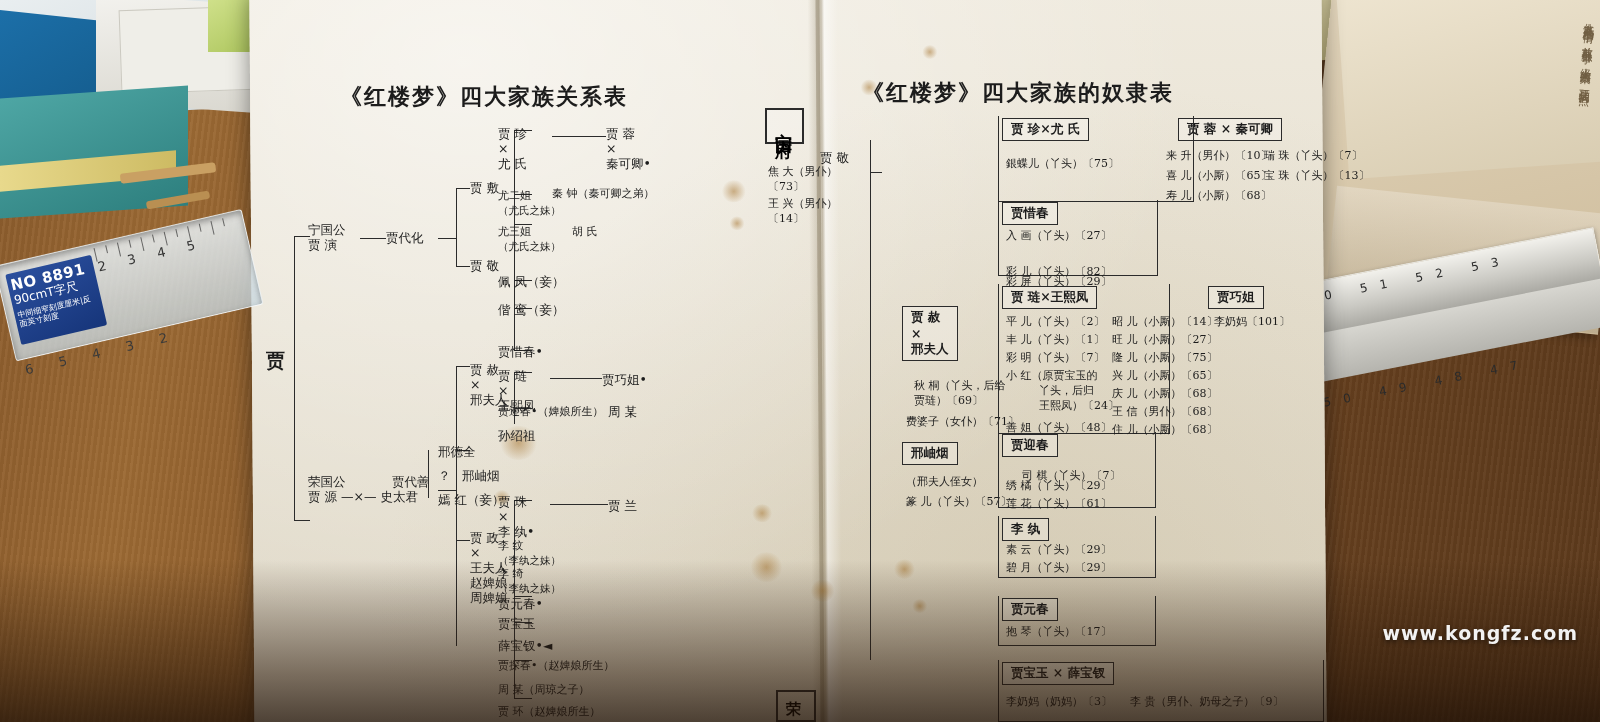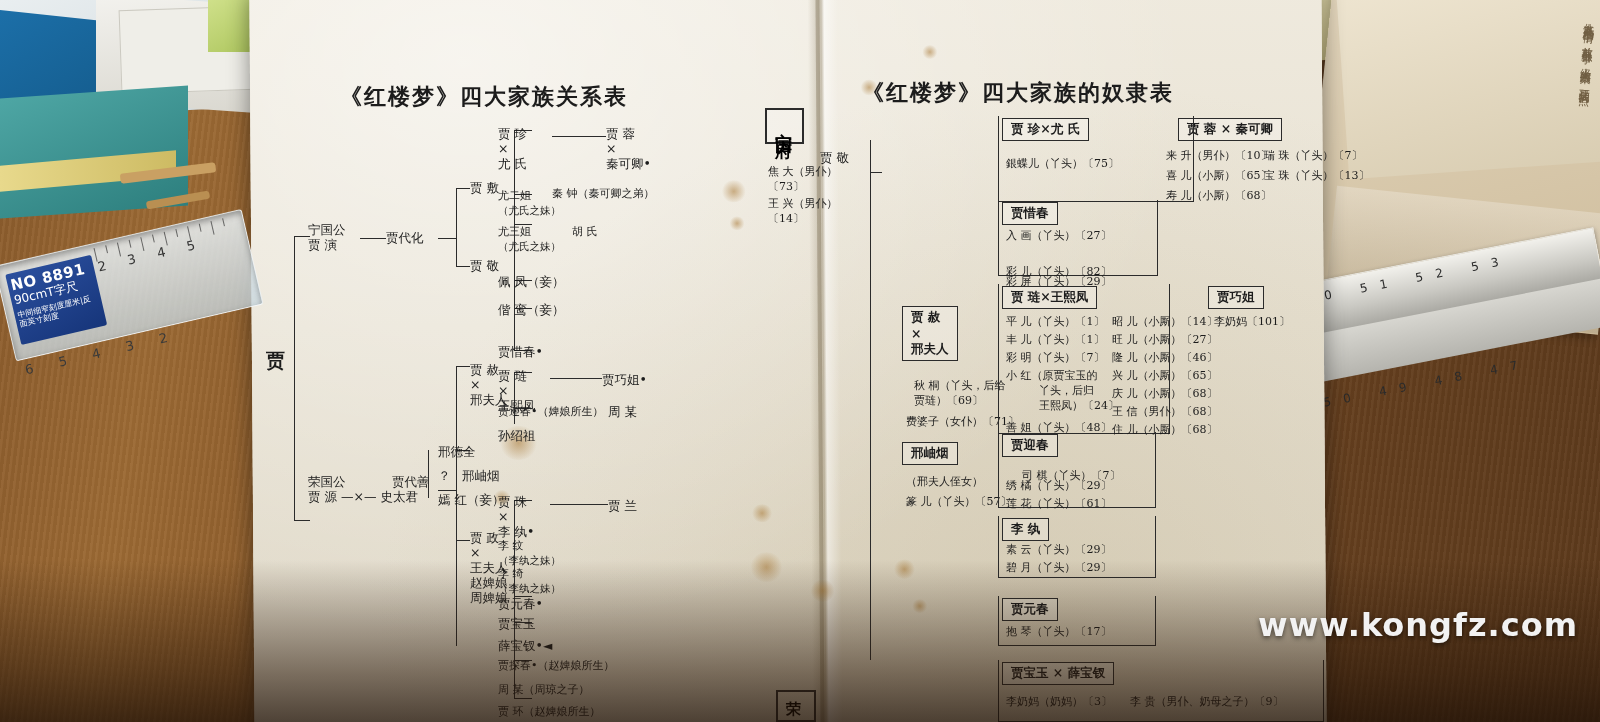--- a/index.html
+++ b/index.html
@@ -125,21 +125,21 @@
     font-weight:bold;letter-spacing:4px;
     font-family:"DejaVu Serif","Liberation Serif",serif;background:rgba(255,255,255,.2);}
   .bigchar{position:absolute;font-size:19px;font-weight:bold;
     font-family:"DejaVu Serif","Liberation Serif",serif;}
 
   
   .wm{position:absolute;right:22px;bottom:78px;text-align:right;
     color:#f2f2f2;text-shadow:0 2px 5px rgba(0,0,0,.55);}
   .wm .cn{font-size:46px;font-weight:bold;letter-spacing:3px;
     font-family:"DejaVu Serif","Liberation Serif",serif;}
-  .wm .url{font-size:32px;letter-spacing:1px;font-weight:bold;}
+  .wm .url{font-size:19px;letter-spacing:1px;font-weight:bold;}
 </style>
 </head>
 <body>
 
 <div id="stage">
 
   <div class="desk"></div>
   <div class="desk-grain"></div>
 
   <div class="tl-paper"></div>
@@ -300,28 +300,28 @@
     <div class="boxlabel" style="left:72px;top:306px;">贾  赦<br>×<br>邢夫人</div>
     <div class="node small" style="left:84px;top:378px;">秋  桐（丫头，后给<br>贾琏）〔69〕</div>
     <div class="node small" style="left:76px;top:414px;">费婆子（女仆）〔71〕</div>
     <div class="boxlabel" style="left:72px;top:442px;">邢岫烟</div>
     <div class="node small" style="left:76px;top:474px;">（邢夫人侄女）</div>
     <div class="node small" style="left:76px;top:494px;">篆  儿（丫头）〔57〕</div>
 
     <div class="boxlabel" style="left:172px;top:286px;">贾  琏×王熙凤</div>
     <div class="boxlabel" style="left:378px;top:286px;">贾巧姐</div>
     <div class="box" style="left:168px;top:284px;width:172px;height:150px;border-top:none;"></div>
-    <div class="node small" style="left:176px;top:314px;">平  儿（丫头）〔1〕</div>
+    <div class="node small" style="left:176px;top:314px;">平  儿（丫头）〔2〕</div>
     <div class="node small" style="left:176px;top:332px;">丰  儿（丫头）〔1〕</div>
     <div class="node small" style="left:176px;top:350px;">彩  明（丫头）〔7〕</div>
     <div class="node small" style="left:176px;top:368px;">小  红（原贾宝玉的<br>　　　丫头，后归<br>　　　王熙凤）〔24〕</div>
     <div class="node small" style="left:176px;top:420px;">善  姐（丫头）〔48〕</div>
     <div class="node small" style="left:282px;top:314px;">昭  儿（小厮）〔14〕</div>
     <div class="node small" style="left:282px;top:332px;">旺  儿（小厮）〔27〕</div>
-    <div class="node small" style="left:282px;top:350px;">隆  儿（小厮）〔46〕</div>
+    <div class="node small" style="left:282px;top:350px;">隆  儿（小厮）〔75〕</div>
     <div class="node small" style="left:282px;top:368px;">兴  儿（小厮）〔65〕</div>
     <div class="node small" style="left:282px;top:386px;">庆  儿（小厮）〔68〕</div>
     <div class="node small" style="left:282px;top:404px;">王  信（男仆）〔68〕</div>
     <div class="node small" style="left:282px;top:422px;">住  儿（小厮）〔68〕</div>
     <div class="node small" style="left:384px;top:314px;">李奶妈〔101〕</div>
 
     <div class="boxlabel" style="left:172px;top:434px;">贾迎春</div>
     <div class="box" style="left:168px;top:432px;width:158px;height:76px;border-top:none;"></div>
     <div class="node small" style="left:192px;top:460px;margin-top:8px;">司  棋（丫头）〔7〕</div>
     <div class="node small" style="left:176px;top:478px;">绣  橘（丫头）〔29〕</div>

